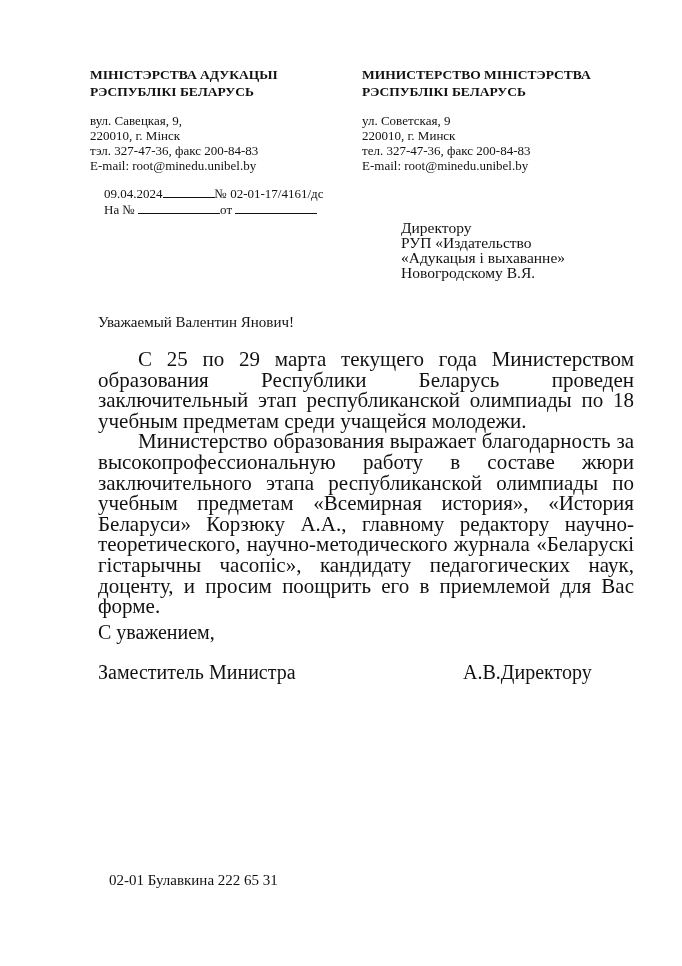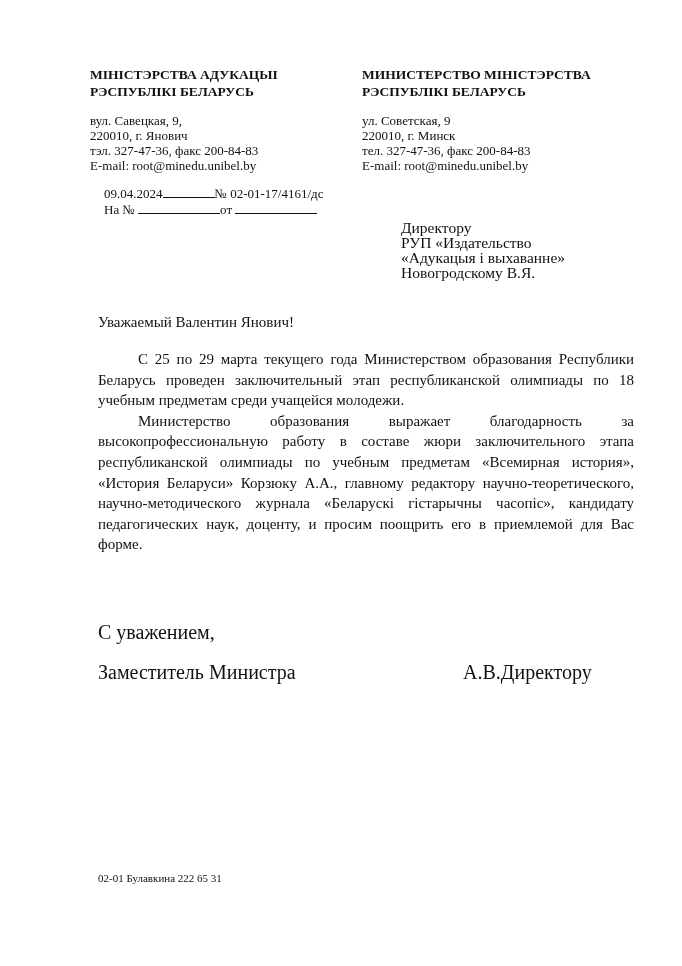--- a/index.html
+++ b/index.html
@@ -6,34 +6,34 @@
   body { width: 682px; height: 966px; position: relative; overflow: hidden;
          font-family: "Liberation Serif", "DejaVu Serif", serif; color: #111; }
   .abs { position: absolute; }
   .hdr { }
   .hdr .title { font-weight: bold; font-size: 13.5px; line-height: 17px; }
   .hdr .addr { font-size: 13px; line-height: 15px; margin-top: 13px; }
   .ref { font-size: 13px; line-height: 16px; }
   .ref .u { display: inline-block; border-bottom: 1px solid #111; height: 11px; vertical-align: baseline; }
   .recipient { font-size: 15.5px; line-height: 15px; }
   .greet { font-size: 15px; }
-  .body { font-size: 15px; line-height: 20.6px; text-align: justify; }
+  .body { font-size: 21px; line-height: 20.6px; text-align: justify; }
   .body p { margin: 0; text-indent: 40px; }
   .sig { font-size: 20px; }
-  .foot { font-size: 11px; }
+  .foot { font-size: 15px; margin-left: 11px; }
 </style>
 </head>
 <body>
 
 <div class="abs hdr" style="left:90px; top:66px; width:280px;">
   <div class="title">МІНІСТЭРСТВА АДУКАЦЫІ</div>
   <div class="title">РЭСПУБЛІКІ БЕЛАРУСЬ</div>
   <div class="addr">
     <div>вул. Савецкая, 9,</div>
-    <div>220010, г. Янович</div>
+    <div>220010, г. Мінск</div>
     <div>тэл. 327-47-36, факс 200-84-83</div>
     <div>E-mail: root@minedu.unibel.by</div>
   </div>
 </div>
 
 <div class="abs hdr" style="left:362px; top:66px; width:276px;">
   <div class="title">МИНИСТЕРСТВО МІНІСТЭРСТВА</div>
   <div class="title">РЭСПУБЛІКІ БЕЛАРУСЬ</div>
   <div class="addr">
     <div>ул. Советская, 9</div>

